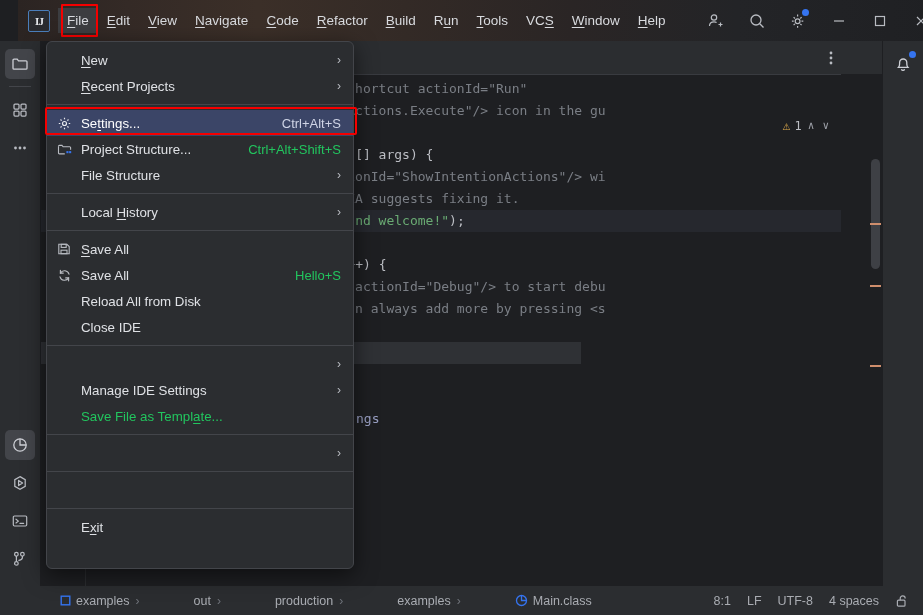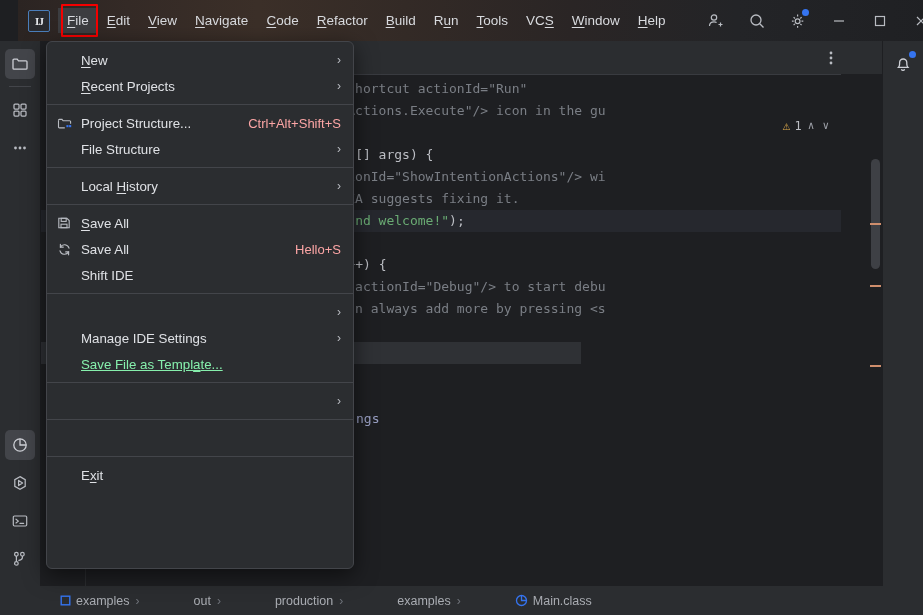--- a/index.html
+++ b/index.html
@@ -159,25 +159,25 @@
     height:26px; display:flex; align-items:center; position:relative;
     padding-left:34px; padding-right:12px; font-size:13.3px; color:#dfe1e5;
     white-space:nowrap;
   }
   .mi u { text-decoration:underline; text-underline-offset:1.5px; }
   .mi .mi-icon {
     position:absolute; left:9px; top:50%; transform:translateY(-50%);
     width:16px; height:16px; display:flex; align-items:center; justify-content:center;
     color:#b9bcc2;
   }
-  .mi .mi-acc { margin-left:auto; color:#fca5a5; font-size:13px; padding-left:24px; }
+  .mi .mi-acc { margin-left:auto; color:#22c55e; font-size:13px; padding-left:24px; }
   .mi .mi-arrow { margin-left:auto; color:#b9bcc2; font-size:12px; padding-left:24px; }
   .mi.sel { background:#3b4567; color:#ffffff; }
   .mi.sel .mi-acc { color:#cfd4e6; }
-  .mi.disabled { color:#86efac;text-decoration:underline; }
+  .mi.disabled { color:#22c55e; }
   .mi.disabled .mi-icon { color:#55585e; }
   .msep { height:1px; background:#43454a; margin:5px 0; }
   #settings-highlight {
     position:absolute; left:-2px; top:-3px; width:312px; height:28px;
     border:2.5px solid #f50000; border-radius:2px; z-index:60; pointer-events:none;
   }
 </style>
 </head>
 <body>
 
@@ -379,38 +379,61 @@
     <span class="bc-sep">›</span>
     <span class="bc-item">
       <svg width="13" height="13" viewBox="0 0 13 13" fill="none" stroke="#3574f0" stroke-width="1.3">
         <circle cx="6.5" cy="6.5" r="5"></circle>
           <path d="M6.5 2.2v4.3h4.3" stroke-linecap="round"></path>
       </svg>
       <span>Main.class</span>
     </span>
   </div>
 
+  <div id="status-right">
+    <span class="si">8:1</span>
+    <span class="si">LF</span>
+    <span class="si">UTF-8</span>
+    <span class="si">4 spaces</span>
+    <span style="display:flex;align-items:center;">
+      <svg width="14" height="14" viewBox="0 0 14 14" fill="none" stroke="#a9acb2" stroke-width="1.2">
+        <rect x="2.4" y="6.2" width="7.6" height="6" rx="1"></rect>
+        <path d="M5.2 6.2V4.4a2.5 2.5 0 0 1 5 0"></path>
+      </svg>
+    </span>
+  </div>
 </div>
 
 <div id="filemenu">
 
   <div class="mi">
     <span><u>N</u>ew</span>
     <span class="mi-arrow">›</span>
   </div>
 
 
   <div class="mi">
     <span><u>R</u>ecent Projects</span>
     <span class="mi-arrow">›</span>
   </div>
 
 
   <div class="msep"></div>
 
+  <div class="mi sel" style="position:relative;">
+    <span class="mi-icon">
+      <svg width="15" height="15" viewBox="0 0 15 15" fill="none" stroke="#e9ebef" stroke-width="1.15">
+        <circle cx="7.5" cy="7.5" r="2"></circle>
+        <path d="M7.5 1.8v1.5M7.5 11.7v1.5M1.8 7.5h1.5M11.7 7.5h1.5M3.5 3.5l1.1 1.1M10.4 10.4l1.1 1.1M11.5 3.5l-1.1 1.1M3.5 11.5l1.1-1.1"></path>
+      </svg>
+    </span>
+    <span>Se<u>t</u>tings...</span>
+    <span class="mi-acc">Ctrl+Alt+S</span>
+    <div id="settings-highlight"></div>
+  </div>
 
   <div class="mi">
     <span class="mi-icon">
       <svg width="15" height="15" viewBox="0 0 15 15" fill="none" stroke="#b9bcc2" stroke-width="1.1">
         <path d="M1.5 4.3a.9.9 0 0 1 .9-.9h2.6l1.1 1.4h6.6a.9.9 0 0 1 .9.9v2.1"></path>
         <path d="M1.5 4.3v6.7a.9.9 0 0 0 .9.9h5.4"></path>
         <rect x="9.4" y="9.1" width="2.1" height="2.1" fill="#3574f0" stroke="none"></rect>
         <rect x="12.1" y="9.1" width="2.1" height="2.1" fill="#3574f0" stroke="none"></rect>
       </svg>
     </span>
@@ -449,23 +472,26 @@
       <svg width="15" height="15" viewBox="0 0 15 15" fill="none" stroke="#b9bcc2" stroke-width="1.15" stroke-linecap="round">
         <path d="M12 6.2A4.7 4.7 0 0 0 3.4 5.1"></path>
         <path d="M3 8.8a4.7 4.7 0 0 0 8.6 1.1"></path>
         <path d="M3.4 2.2v2.9h2.9M11.6 12.8V9.9H8.7"></path>
       </svg>
     </span>
     <span>Save All</span>
     <span class="mi-acc">Hello+S</span>
   </div>
 
-
-  <div class="mi">
-    <span>Shift IDE</span>
+  <div class="mi">
+    <span>Reload All from Disk</span>
+  </div>
+
+  <div class="mi">
+    <span>Close IDE</span>
   </div>
 
   <div class="msep"></div>
 
   <div class="mi">
     <span></span>
     <span class="mi-arrow">›</span>
   </div>
 
   <div class="mi">

